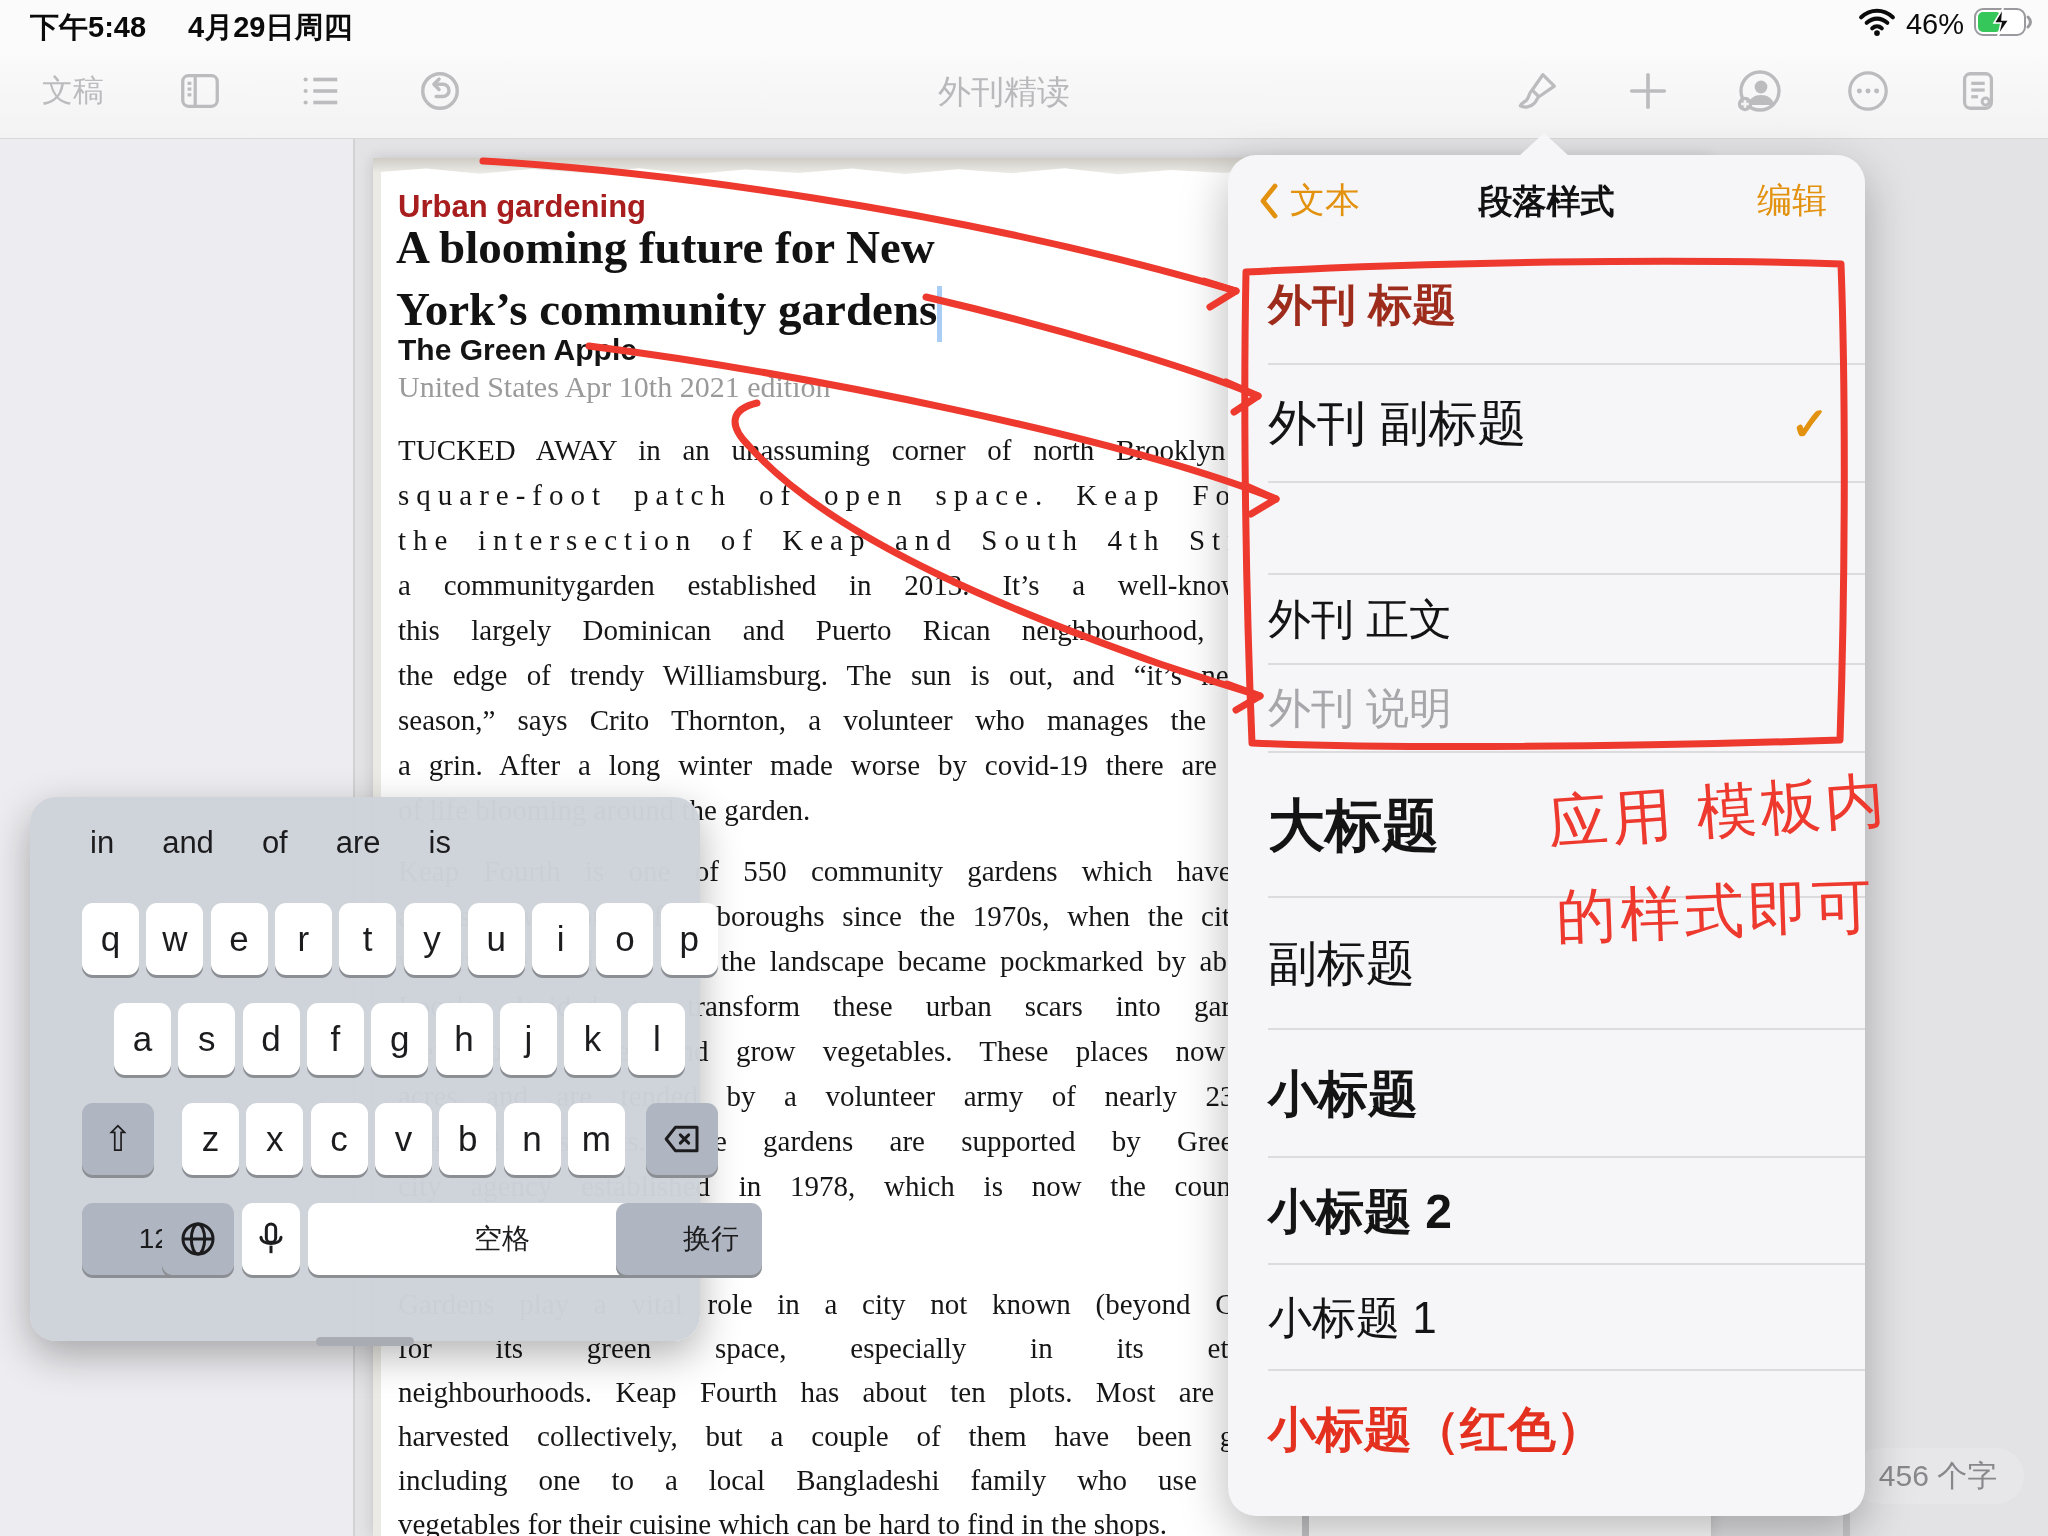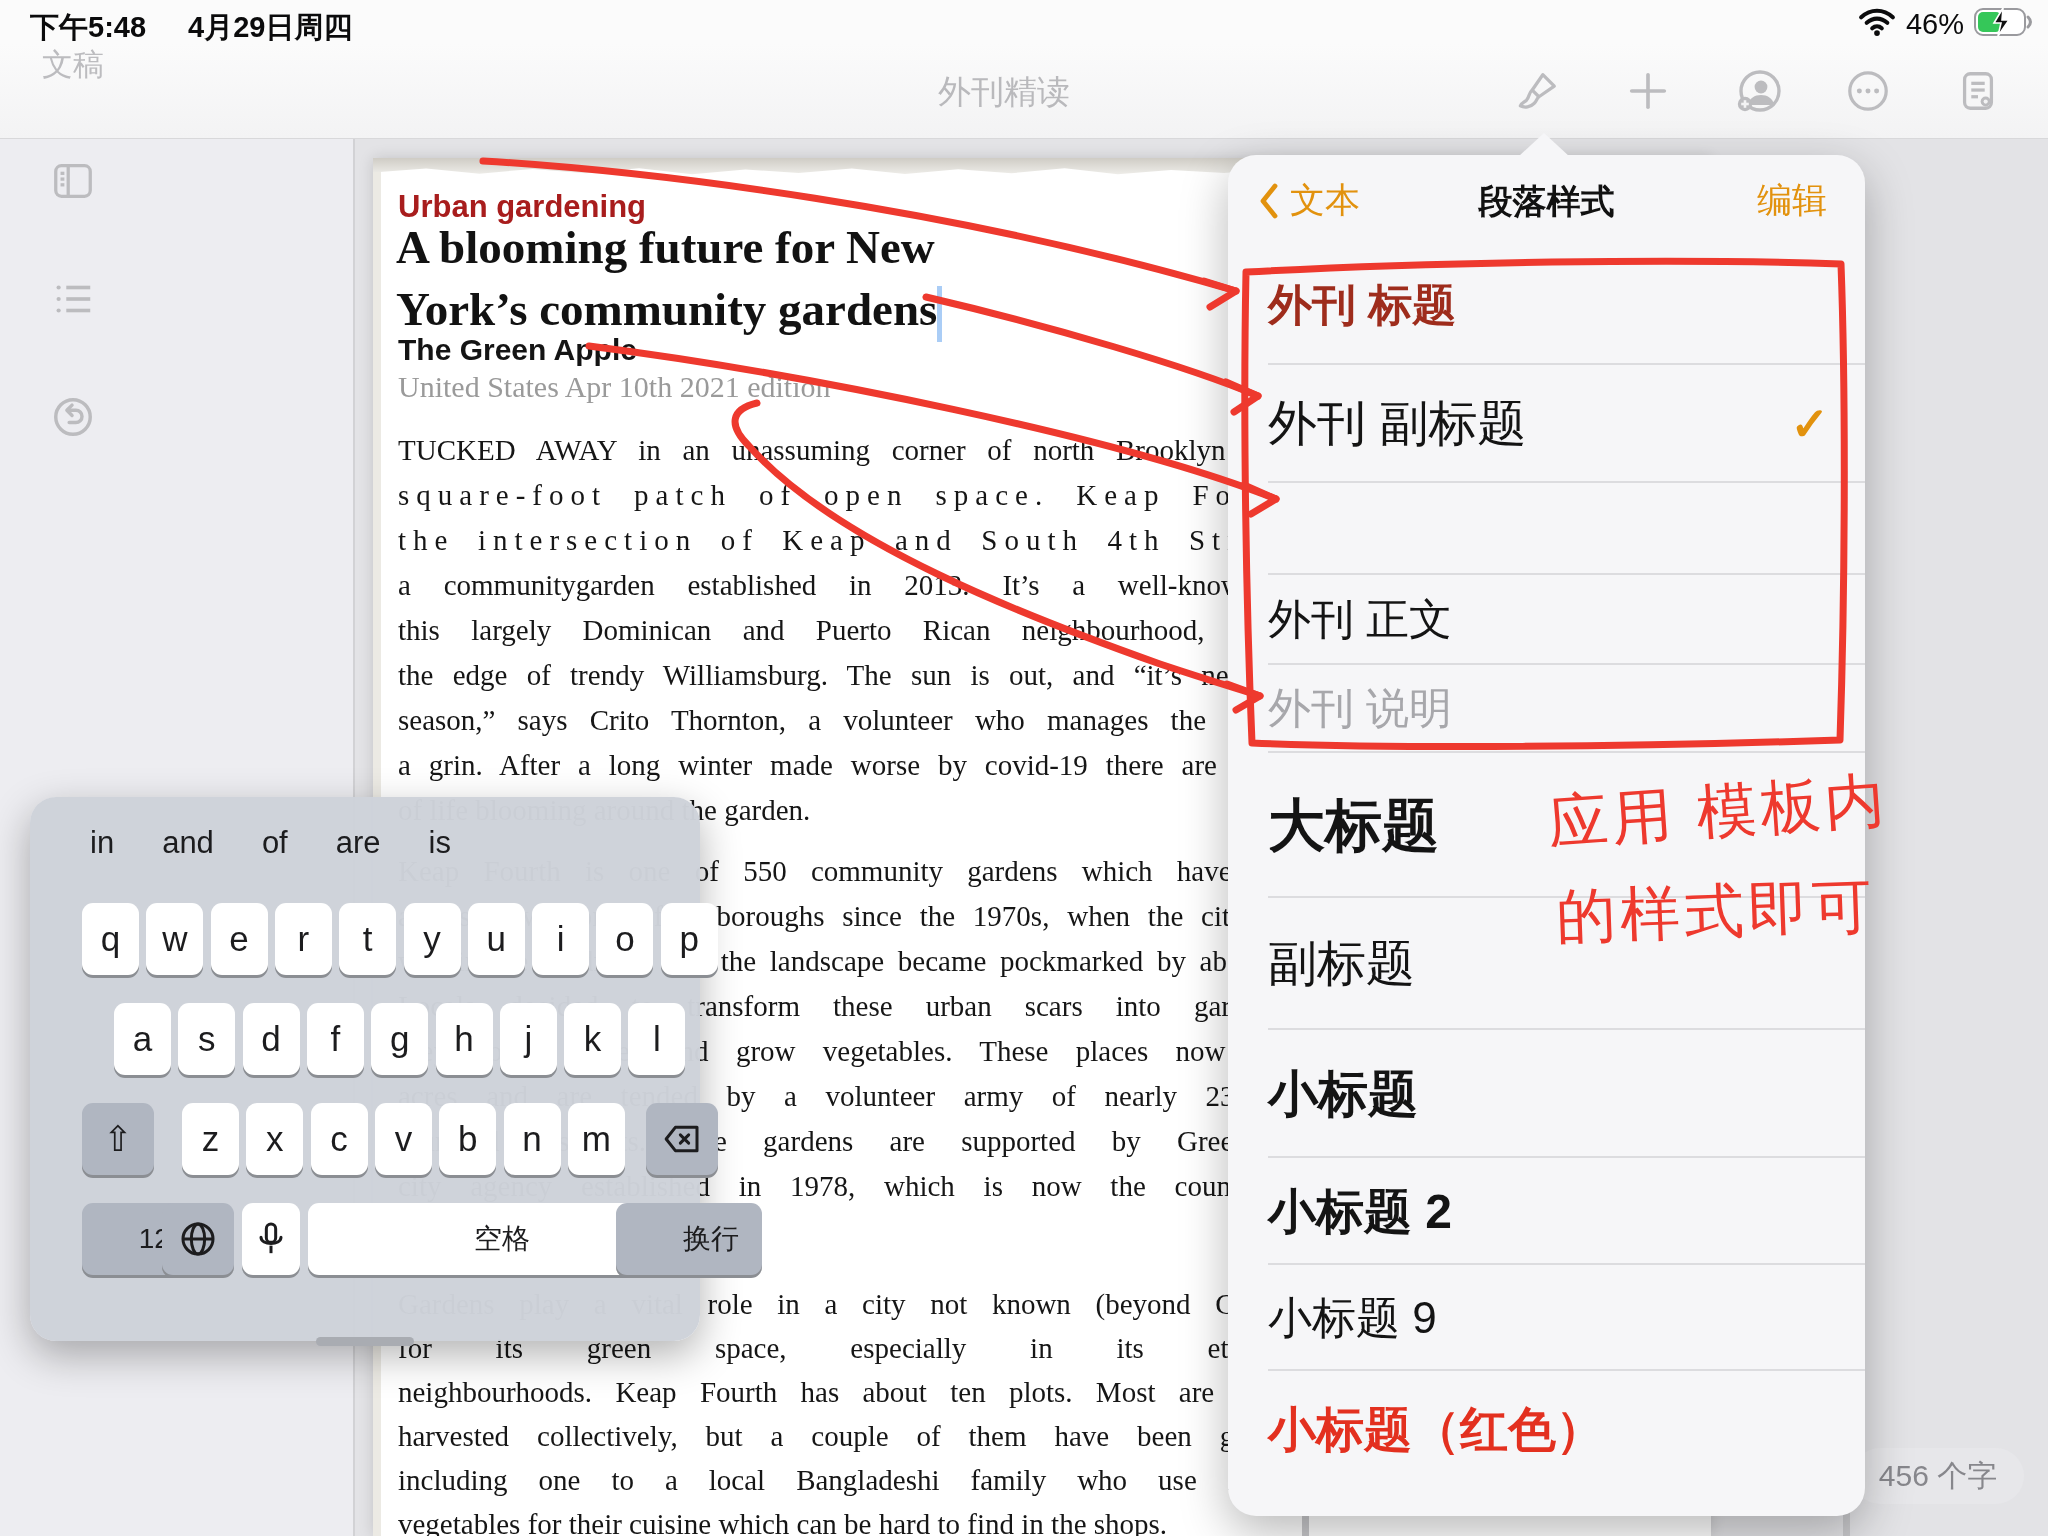--- a/index.html
+++ b/index.html
@@ -5,21 +5,21 @@
   html,body{margin:0;padding:0;background:#e9e9ec;}
   #screen{position:relative;width:2048px;height:1536px;overflow:hidden;
     font-family:"Liberation Sans",sans-serif;background:#fde047;}
   
   #statusbar{position:absolute;left:0;top:0;width:2048px;height:44px;background:#fbfbfb;z-index:3;}
   .sb-time{position:absolute;left:30px;top:8px;font-size:29px;font-weight:700;color:#0b0b0c;}
   .sb-date{position:absolute;left:188px;top:8px;font-size:29px;font-weight:700;color:#0b0b0c;}
   .sb-right{position:absolute;right:12px;top:6px;display:flex;align-items:center;gap:10px;}
   .sb-batt-txt{font-size:29px;color:#0b0b0c;}
   #toolbar{position:absolute;left:0;top:44px;width:2048px;height:94px;background:linear-gradient(#fbfbfb,#f3f3f4);border-bottom:1px solid #d8d8da;z-index:3;}
-  .tb-left{position:absolute;left:42px;top:0;height:94px;display:flex;align-items:center;gap:72px;flex-direction:column;}
+  .tb-left{position:absolute;left:42px;top:0;height:94px;display:flex;align-items:center;gap:72px;}
   .tb-docs{font-size:31px;color:#bcbcbf;}
   .tb-title{position:absolute;left:938px;top:26px;width:220px;font-size:33px;color:#b9b9bc;}
   .tb-right{position:absolute;right:46px;top:0;height:94px;display:flex;align-items:center;gap:62px;}
   .tbi{width:48px;height:48px;display:flex;align-items:center;justify-content:center;}
   
   #leftpane{position:absolute;left:0;top:138px;width:353px;height:1398px;background:#ededf1;border-right:2px solid #d2d2d5;}
   #canvas{position:absolute;left:355px;top:138px;width:1693px;height:1398px;background:#e3e3e6;}
   #page{position:absolute;left:373px;top:158px;width:1330px;height:1378px;background:#ffffff;z-index:1;
     box-shadow:0 0 14px rgba(0,0,0,.14);border-left:8px solid #eceae4;}
   #torn{position:absolute;left:-8px;top:0;width:1330px;height:17px;background:linear-gradient(#cfccc5,#efeeea);
@@ -270,21 +270,21 @@
         </div>
         <div class="prow" style="top: 875px; height: 128px;">
           <span class="lbl v-heading">小标题</span>
           <div class="sep"></div>
         </div>
         <div class="prow" style="top: 1003px; height: 107px;">
           <span class="lbl v-heading2">小标题 2</span>
           <div class="sep"></div>
         </div>
         <div class="prow" style="top: 1110px; height: 106px;">
-          <span class="lbl v-heading3">小标题 9</span>
+          <span class="lbl v-heading3">小标题 1</span>
           <div class="sep"></div>
         </div>
         <div class="prow" style="top: 1216px; height: 118px;">
           <span class="lbl v-heading-red">小标题（红色）</span>
         </div>
       </div>
   </div>
 
   <div id="keyboard">
     <div id="predictions">

